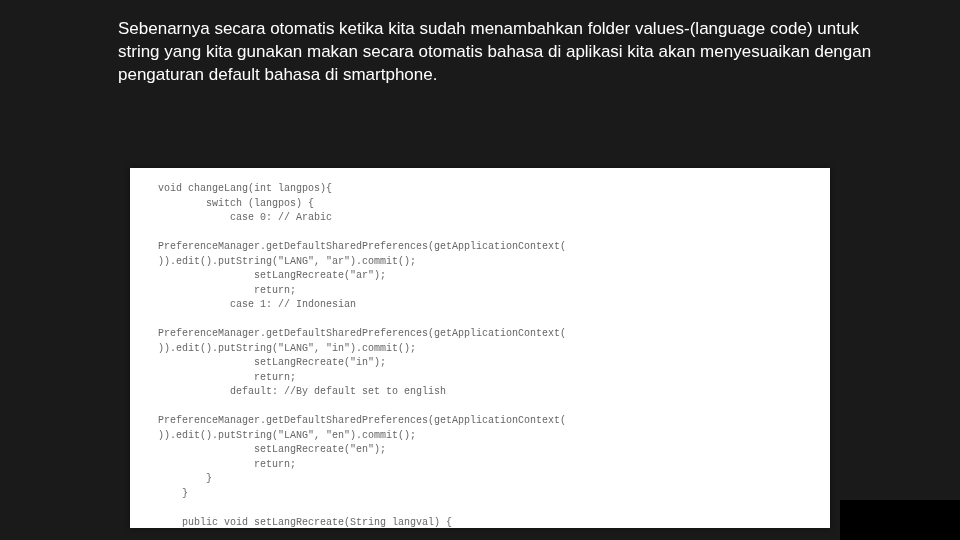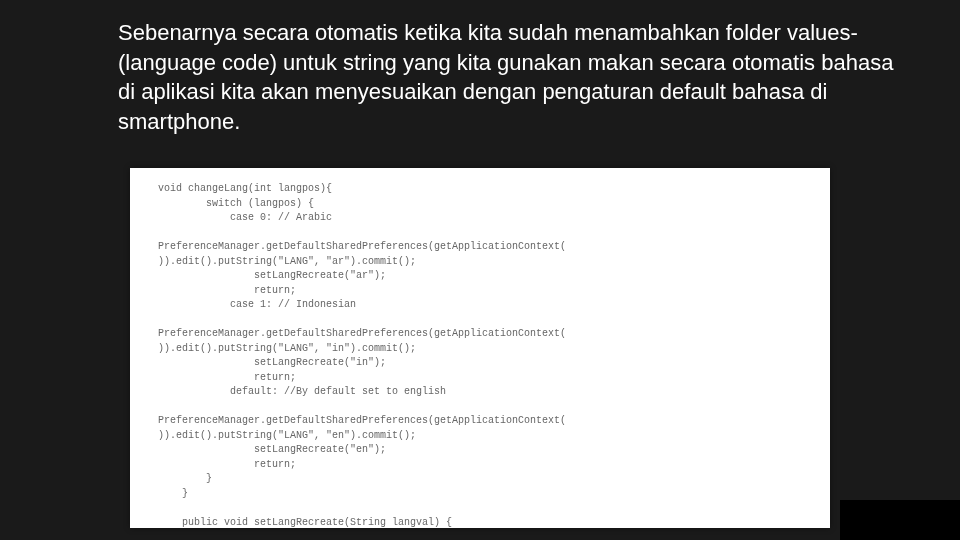--- a/index.html
+++ b/index.html
@@ -15,21 +15,21 @@
     width: 960px;
     height: 540px;
     position: relative;
   }
   .text-block {
     position: absolute;
     left: 118px;
     top: 18px;
     width: 780px;
     color: #ffffff;
-    font-size: 22px;
+    font-size: 17px;
     line-height: 1.35;
   }
   .para1 { margin-bottom: 14px; }
   .para2 { }
   .code-box {
     position: absolute;
     left: 130px;
     top: 168px;
     width: 700px;
     height: 360px;

